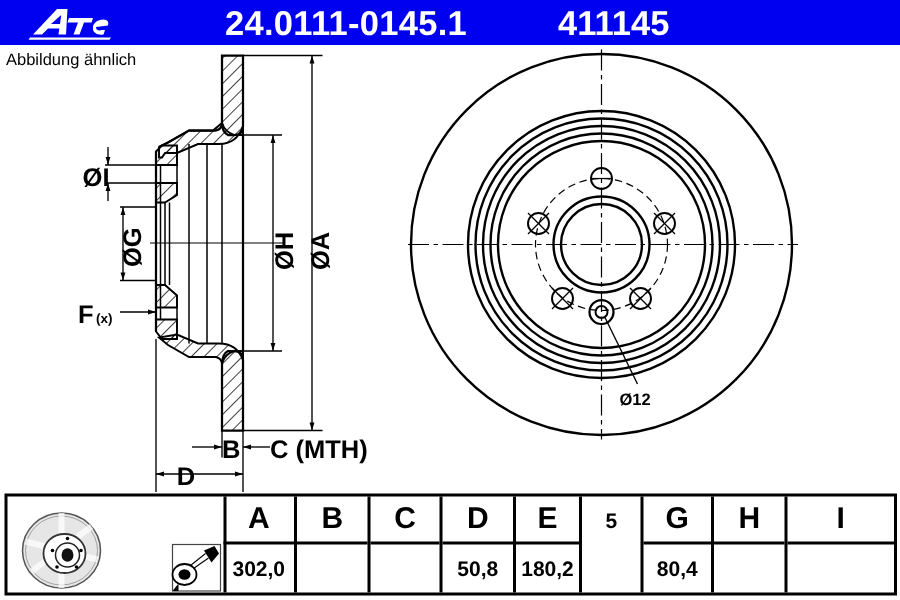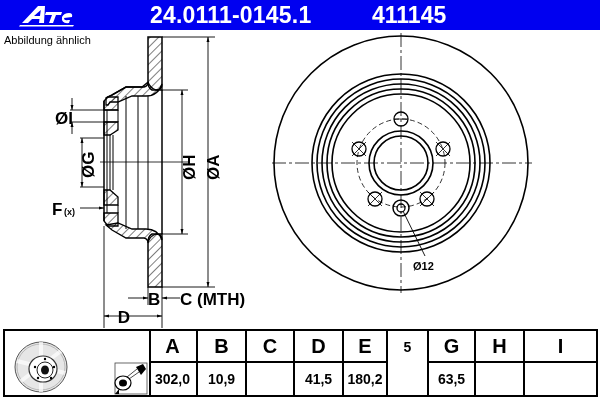--- a/index.html
+++ b/index.html
@@ -184,39 +184,38 @@
         <path d="M110 63 L114 58 L114 63 Z" fill="#000"></path>
       </g>
     </svg>
   </div>
   <div class="col" style="left:144px;width:49px">
     <div class="hcell">A</div>
     <div class="vcell">302,0</div>
   </div>
   <div class="col" style="left:193px;width:49px">
     <div class="hcell">B</div>
-    <div class="vcell">10,9</div>
   </div>
   <div class="col" style="left:242px;width:48px">
     <div class="hcell">C</div>
   </div>
   <div class="col" style="left:290px;width:49px">
     <div class="hcell">D</div>
-    <div class="vcell">41,5</div>
+    <div class="vcell">50,8</div>
   </div>
   <div class="col" style="left:339px;width:44px">
     <div class="hcell">E</div>
     <div class="vcell">180,2</div>
   </div>
   <div class="col" style="left:383px;width:41px">
     <div class="vcell">5</div>
   </div>
   <div class="col" style="left:424px;width:47px">
     <div class="hcell">G</div>
-    <div class="vcell">63,5</div>
+    <div class="vcell">80,4</div>
   </div>
   <div class="col" style="left:471px;width:49px">
     <div class="hcell">H</div>
   </div>
   <div class="col" style="left:520px;width:71px">
     <div class="hcell">I</div>
   </div>
 </div>
 
 </body></html>

